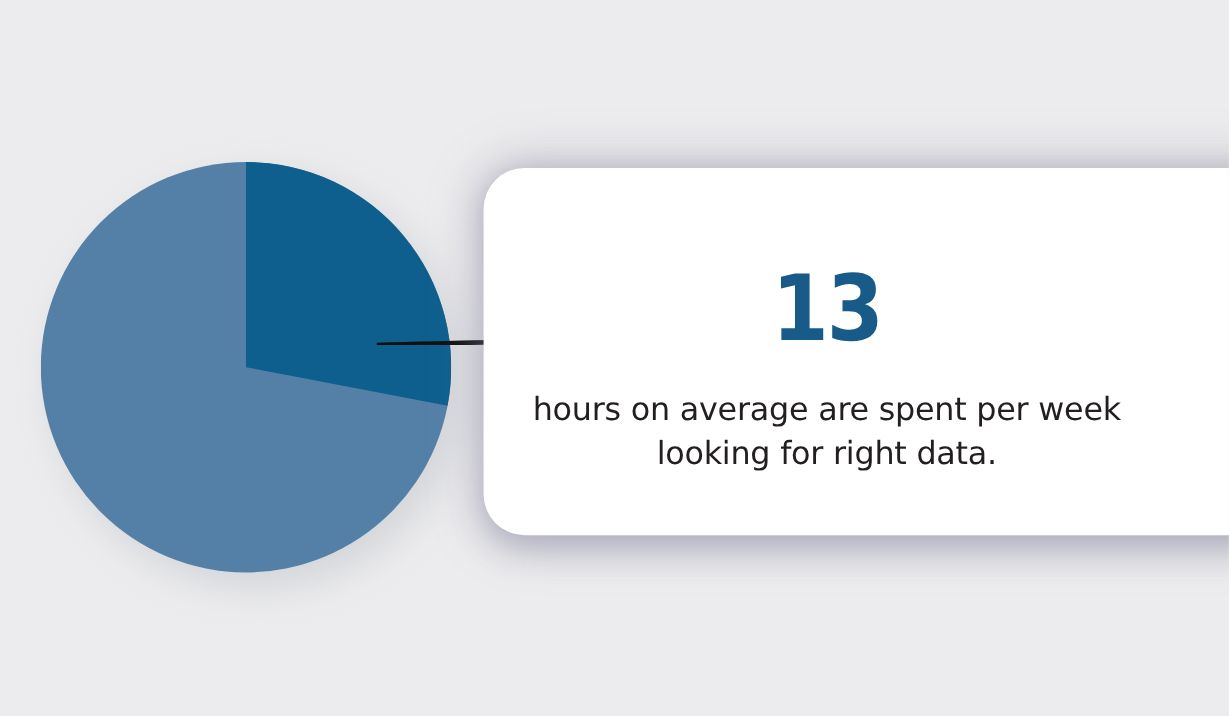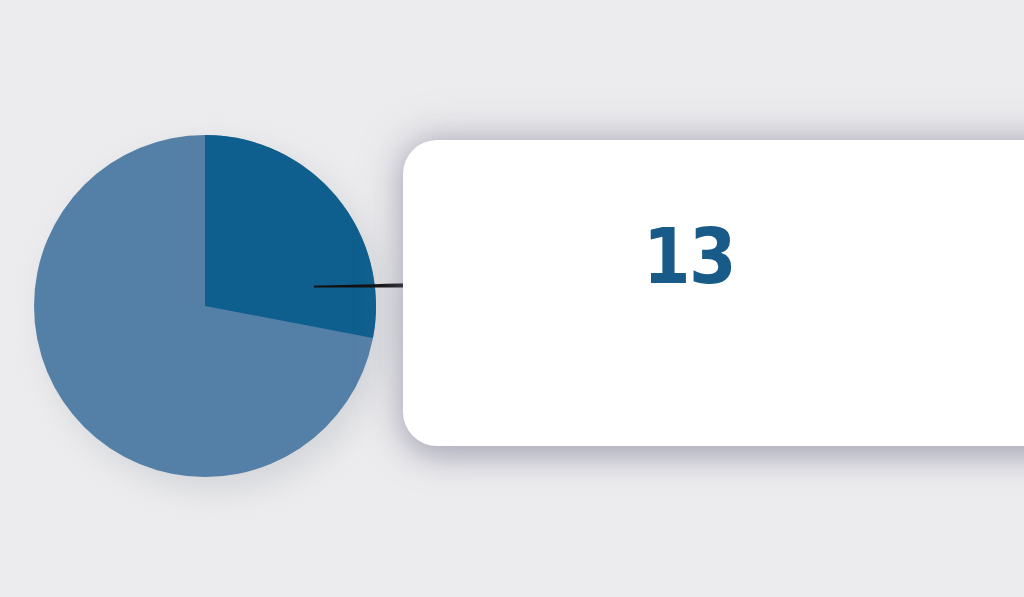--- a/index.html
+++ b/index.html
@@ -130,16 +130,20 @@
              C 236.4 81.8, 231.4 81.2, 229.0 77.8
              C 226.6 74.4, 227.6 70.0, 231.2 67.4
              L 266.0 43.2
              L 228.0 22.5
              C 223.8 20.2, 222.0 16.0, 223.5 11.5 Z"></path>
   </svg>
 
   <div id="card" style="background: rgb(255, 255, 255);">
     <div id="card-inner">
       <div id="big-number" style="color: rgb(24, 90, 136);">13</div>
+      <div id="caption" style="color: rgb(35, 31, 32);">
+        <span class="cap-line">hours on average are spent per week</span>
+        <span class="cap-line">looking for right data.</span>
+      </div>
     </div>
   </div>
 
 </div>
 
 </body></html>

